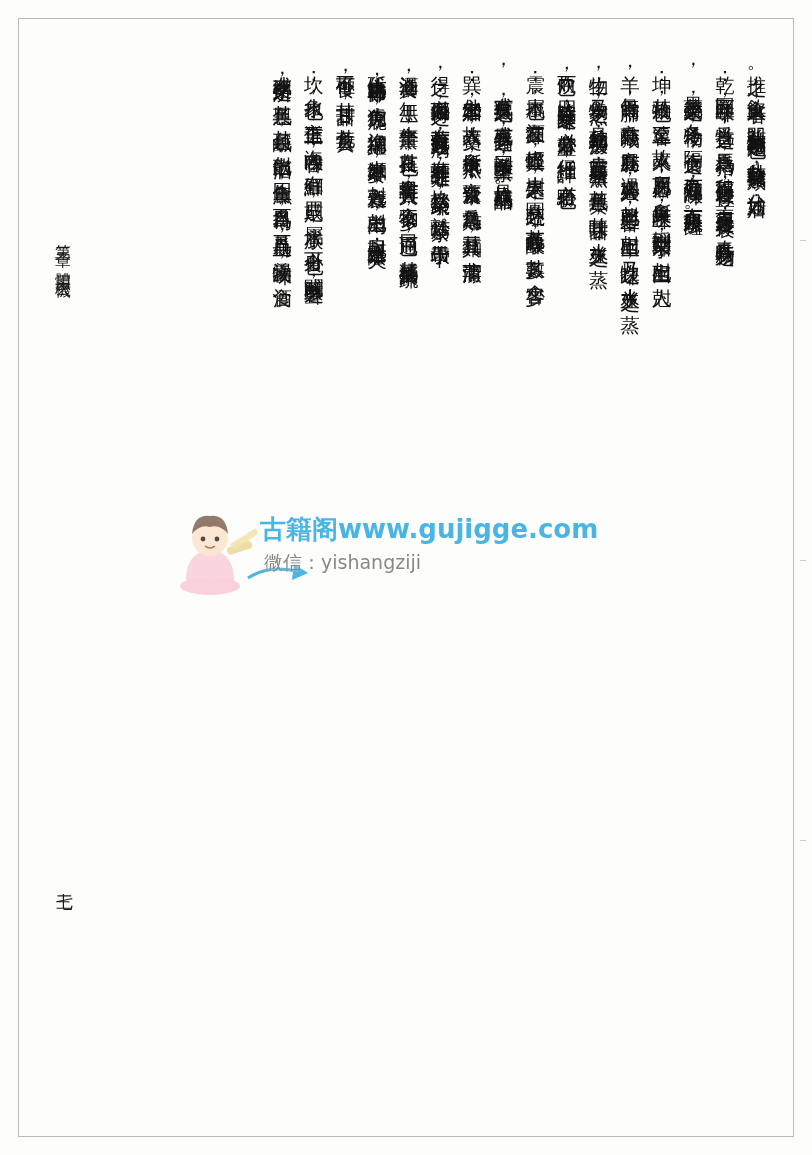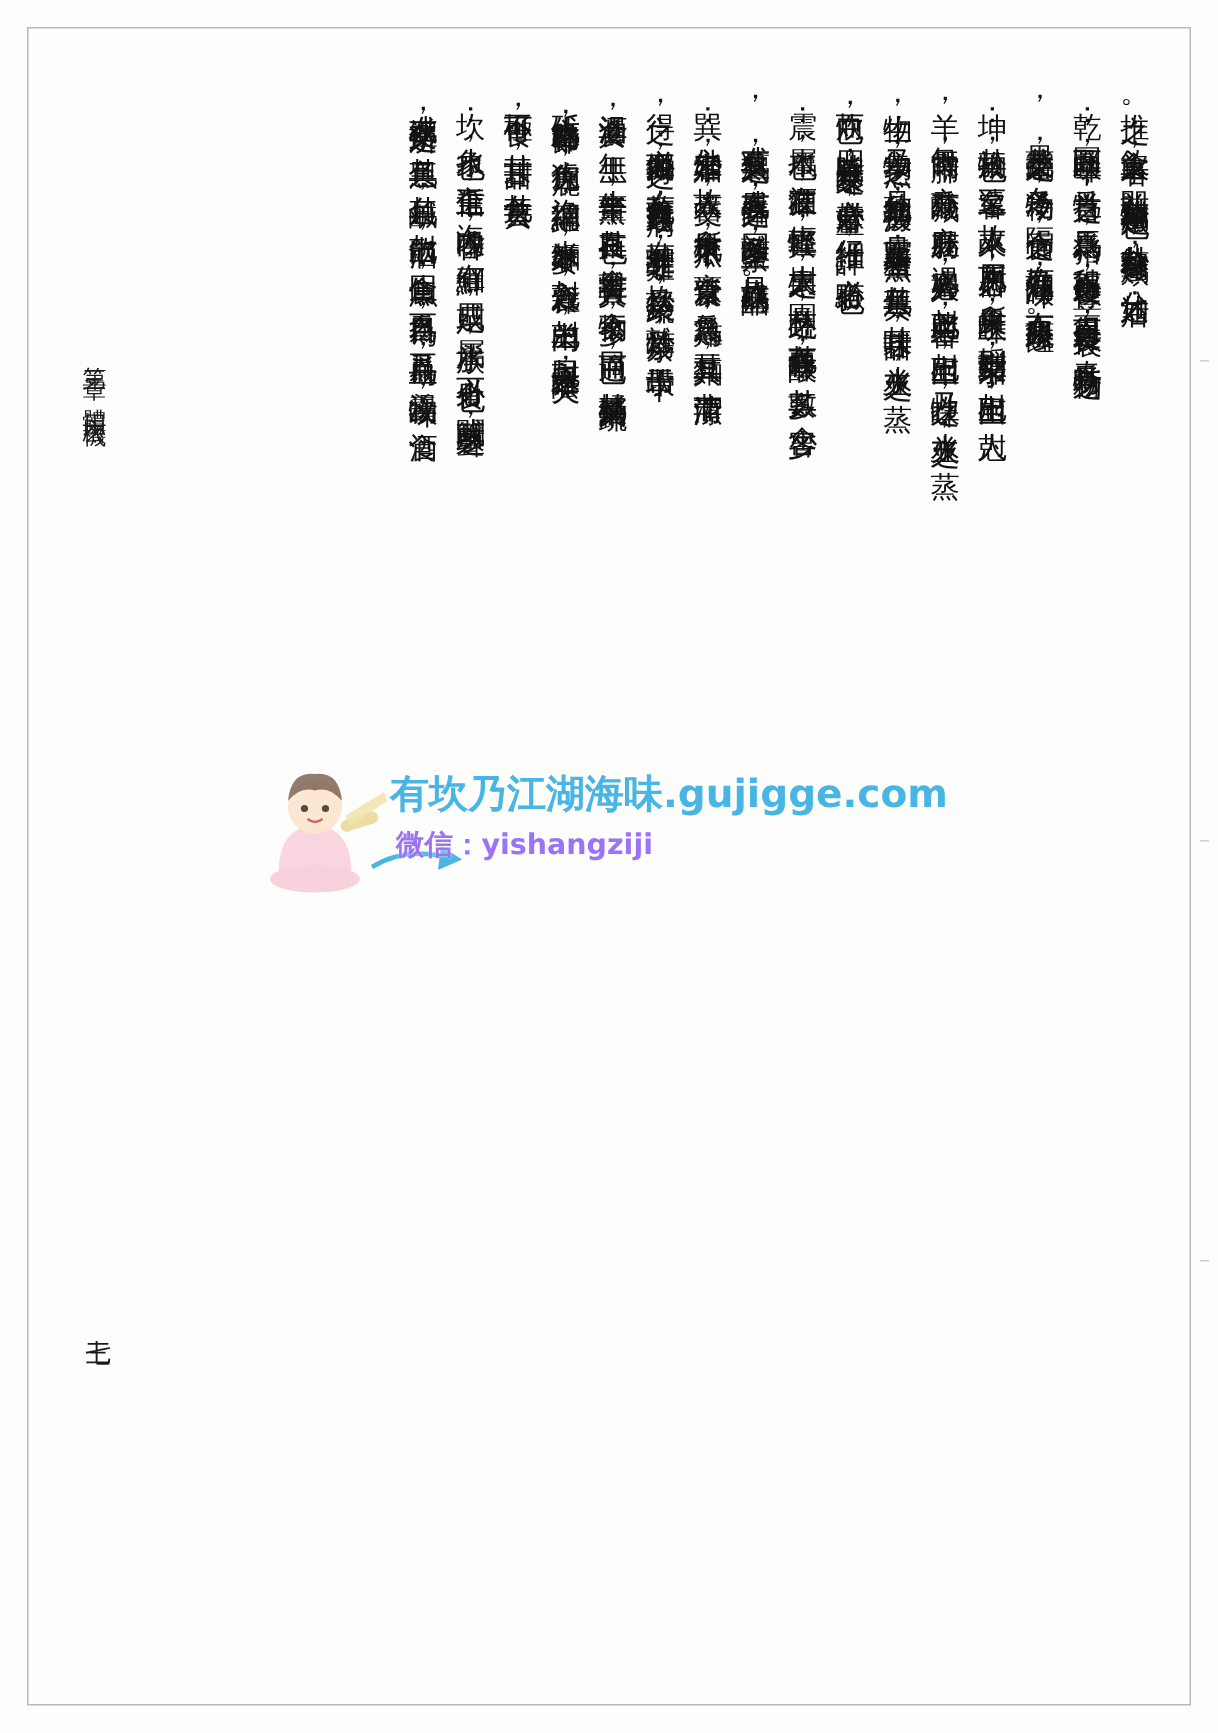--- a/index.html
+++ b/index.html
@@ -96,22 +96,22 @@
     letter-spacing: 0px;
     white-space: nowrap;
     text-shadow: 0 0 2px rgba(255,255,255,0.8);
   }
   #wm-text2 {
     position: absolute;
     left: 96px;
     top: 58px;
     font-family: "DejaVu Sans", "Liberation Sans", sans-serif;
     font-size: 19px;
-    font-weight: bold;
-    color: #8b5cf6;
+    font-weight: normal;
+    color: #737373;
     white-space: nowrap;
     text-shadow: 0 0 2px rgba(255,255,255,0.8);
   }
   #wm-figure {
     position: absolute;
     left: 0px;
     top: 8px;
     width: 92px;
     height: 100px;
   }
@@ -169,20 +169,20 @@
       <circle cx="35" cy="39" r="2.4" fill="#3a2a22"></circle>
       <circle cx="49" cy="39" r="2.4" fill="#3a2a22"></circle>
       <path d="M37 46 Q42 50 47 46" stroke="#b4573f" stroke-width="1.6" fill="none"></path>
       <rect x="58" y="48" width="26" height="8" rx="4" fill="#e8d48a" opacity="0.9" transform="rotate(-18 58 48)"></rect>
       <path d="M62 44 L88 28 L90 34 L66 50 Z" fill="#efe0a4" opacity="0.9"></path>
     </svg>
     <svg id="wm-arrow" viewBox="0 0 70 26">
       <path d="M2 16 Q24 2 54 10" stroke="#2aa9e0" stroke-width="3" fill="none"></path>
       <path d="M48 2 L62 11 L46 18 Z" fill="#2aa9e0"></path>
     </svg>
-    <div id="wm-text1">有坎乃江湖海味.gujigge.com</div>
+    <div id="wm-text1">古籍阁www.gujigge.com</div>
     <div id="wm-text2">微信：yishangziji</div>
   </div>
 
   <div class="edge-tick" style="top:240px"></div>
   <div class="edge-tick" style="top:560px"></div>
   <div class="edge-tick" style="top:840px"></div>
 </div>
 
 </body></html>

